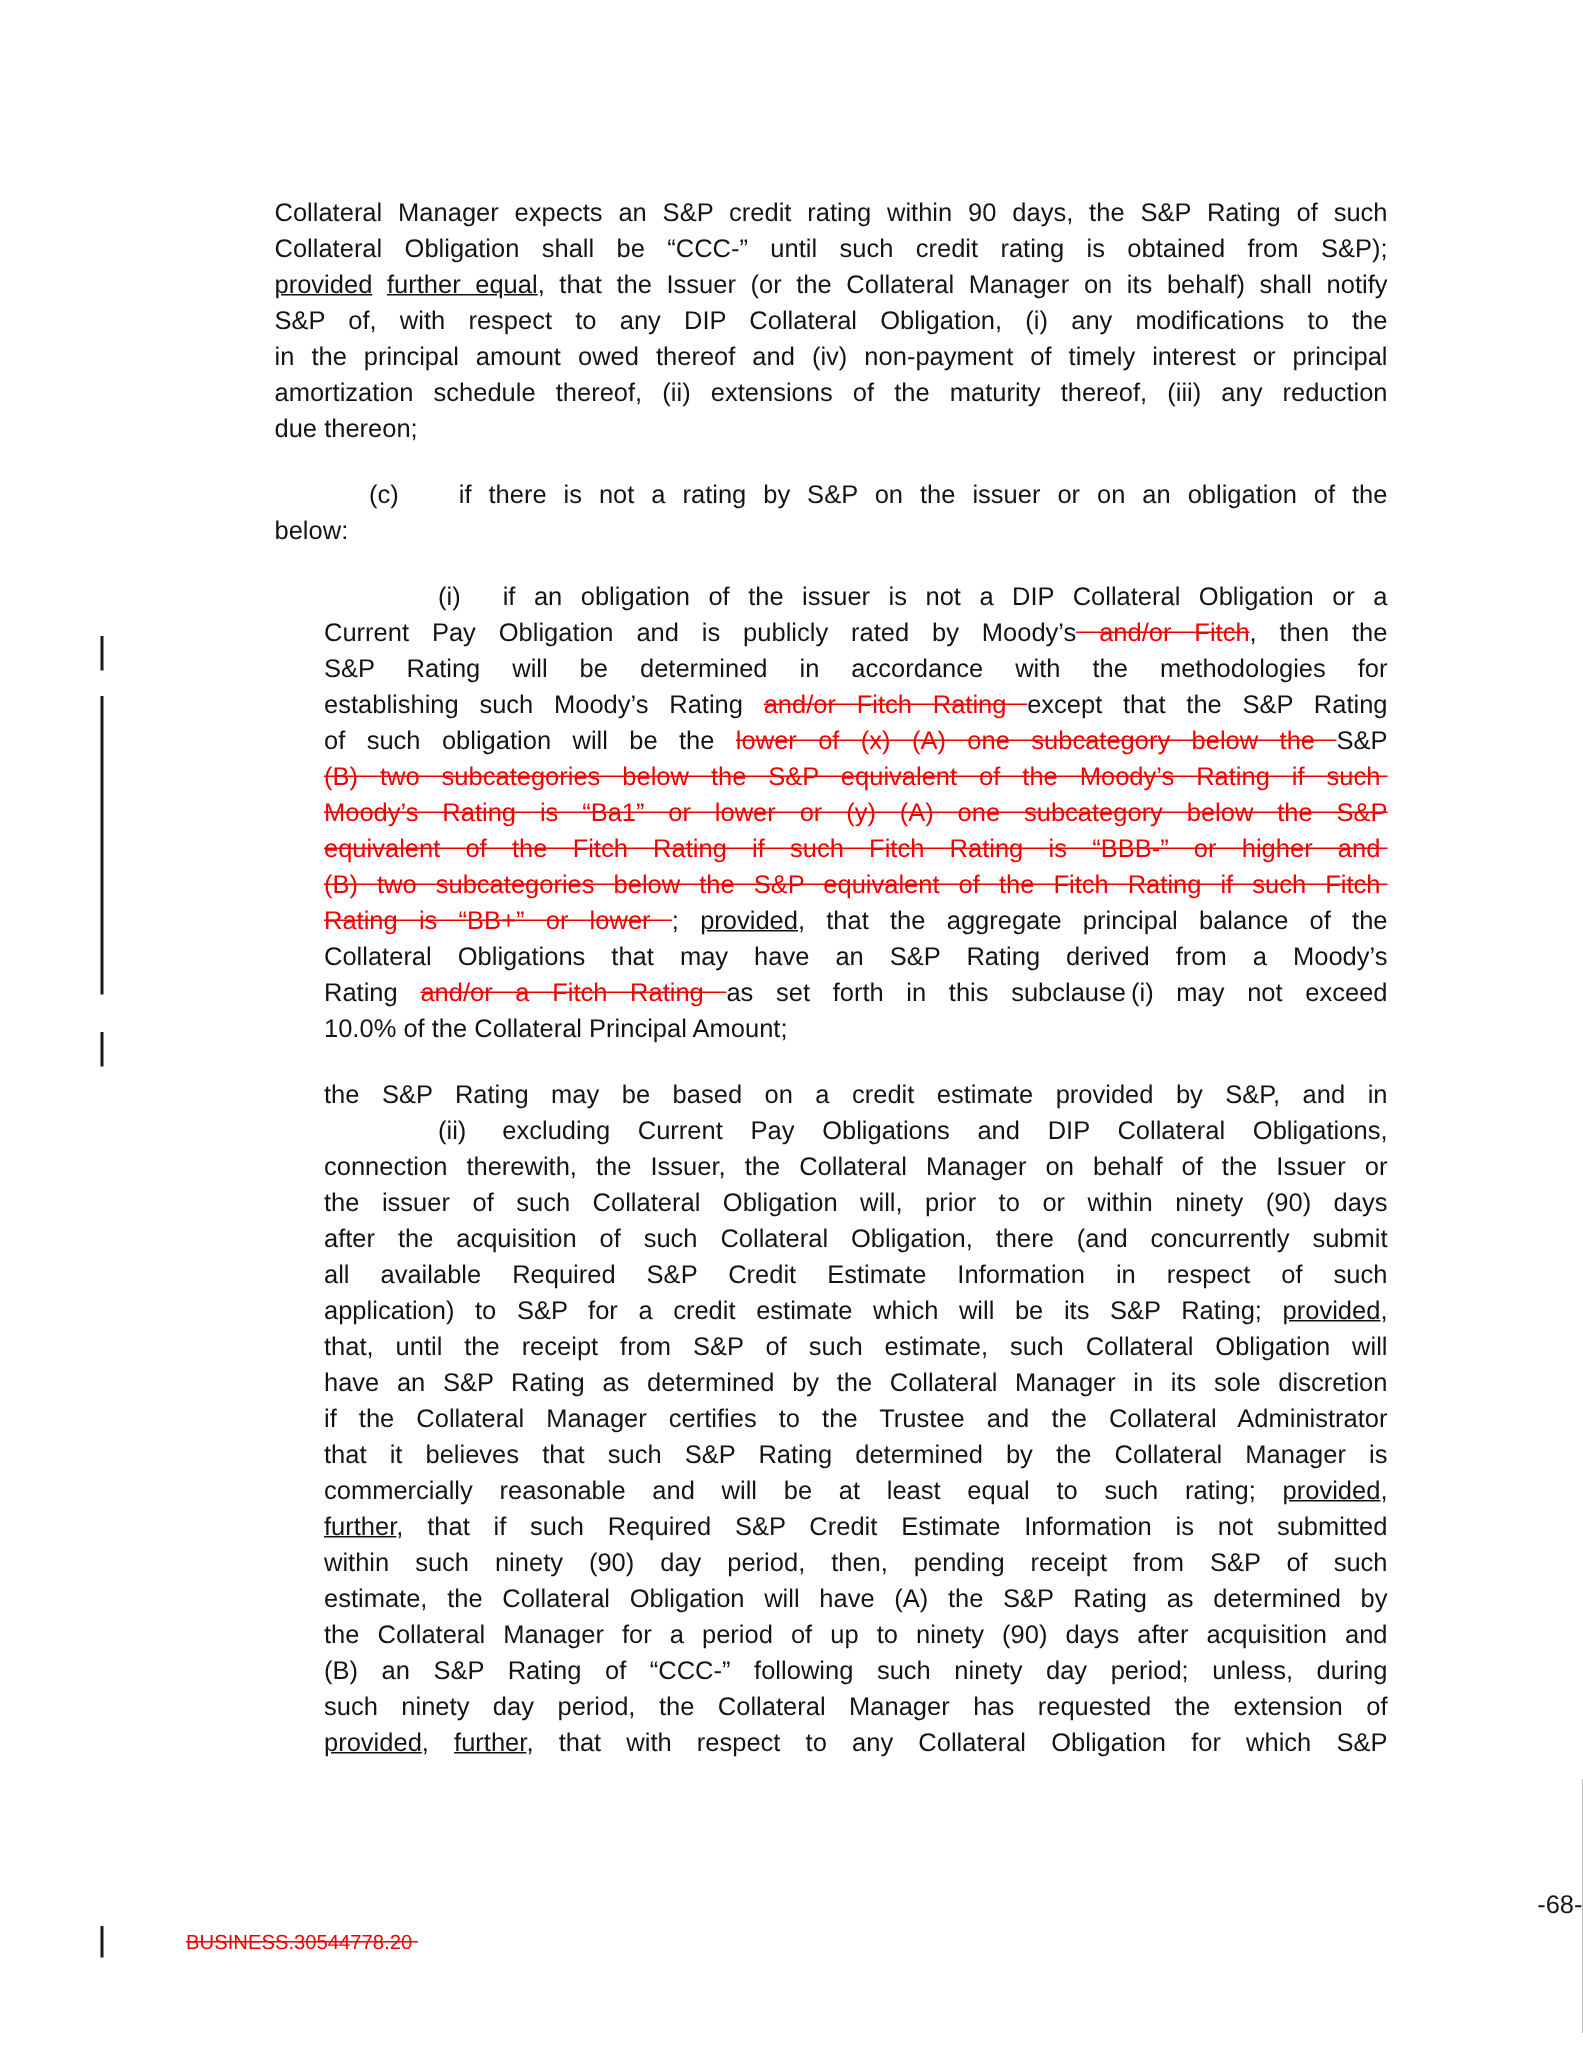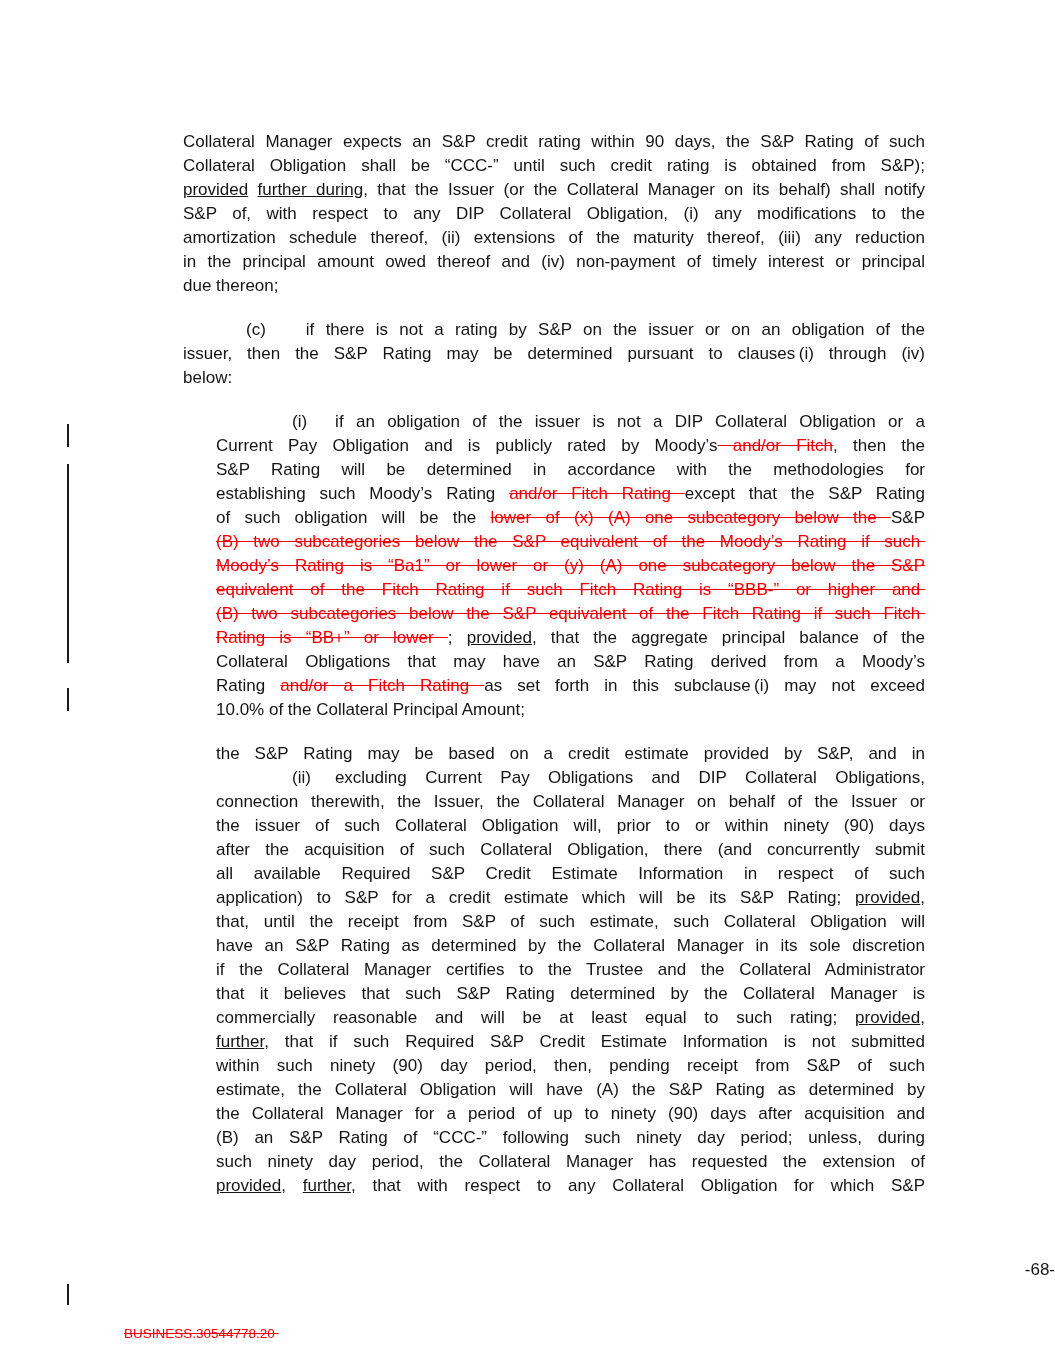--- a/index.html
+++ b/index.html
@@ -47,46 +47,44 @@
     color: #141414;
   }
   .doc-id {
     position: absolute;
     left: 124px;
     top: 1287px;
     font-size: 13.5px;
     line-height: 16px;
     color: var(--redline, #f10000);
     text-decoration: line-through;
-    margin-top: 39px;
   }
 </style>
 </head>
 <body>
 
 <div class="page">
   <div>
       <div class="change-bar" style="top: 424px; height: 23px; background: rgb(27, 27, 27);"></div>
       <div class="change-bar" style="top: 464px; height: 199px; background: rgb(27, 27, 27);"></div>
       <div class="change-bar" style="top: 688px; height: 23px; background: rgb(27, 27, 27);"></div>
       <div class="change-bar" style="top: 1284px; height: 21px; background: rgb(27, 27, 27);"></div>
     </div>
   <div class="doc-body">
       <div class="paragraph">
         <div class="line just"><span class="plain">Collateral Manager expects an S&amp;P credit rating within 90 days, the S&amp;P Rating of such</span></div>
         <div class="line just"><span class="plain">Collateral Obligation shall be “CCC-” until such credit rating is obtained from S&amp;P);</span></div>
-        <div class="line just"><span class="u">provided</span><span class="plain"> </span><span class="u">further during</span><span class="plain">, that the Issuer (or the Collateral Manager on its behalf) shall notify</span></div>
+        <div class="line just"><span class="u">provided</span><span class="plain"> </span><span class="u">further equal</span><span class="plain">, that the Issuer (or the Collateral Manager on its behalf) shall notify</span></div>
         <div class="line just"><span class="plain">S&amp;P of, with respect to any DIP Collateral Obligation, (i) any modifications to the</span></div>
+        <div class="line just"><span class="plain">in the principal amount owed thereof and (iv) non-payment of timely interest or principal</span></div>
         <div class="line just"><span class="plain">amortization schedule thereof, (ii) extensions of the maturity thereof, (iii) any reduction</span></div>
-        <div class="line just"><span class="plain">in the principal amount owed thereof and (iv) non-payment of timely interest or principal</span></div>
         <div class="line"><span class="plain">due thereon;</span></div>
       </div>
       <div class="paragraph">
         <div class="line just"><span class="tab" style="width: 63px;"></span><span class="plain">(c)</span><span class="tab" style="width: 40px;"></span><span class="plain">if there is not a rating by S&amp;P on the issuer or on an obligation of the</span></div>
-        <div class="line just"><span class="plain">issuer, then the S&amp;P Rating may be determined pursuant to clauses (i) through (iv)</span></div>
         <div class="line"><span class="plain">below:</span></div>
       </div>
       <div class="paragraph indented">
         <div class="line just"><span class="tab" style="width: 76px;"></span><span class="plain">(i)</span><span class="tab" style="width: 28px;"></span><span class="plain">if an obligation of the issuer is not a DIP Collateral Obligation or a</span></div>
         <div class="line just"><span class="plain">Current Pay Obligation and is publicly rated by Moody’s</span><span class="sr">&nbsp;and/or Fitch</span><span class="plain">, then the</span></div>
         <div class="line just"><span class="plain">S&amp;P Rating will be determined in accordance with the methodologies for</span></div>
         <div class="line just"><span class="plain">establishing such Moody’s Rating </span><span class="sr">and/or Fitch Rating&nbsp;</span><span class="plain">except that the S&amp;P Rating</span></div>
         <div class="line just"><span class="plain">of such obligation will be the </span><span class="sr">lower of (x) (A) one subcategory below the&nbsp;</span><span class="plain">S&amp;P</span></div>
         <div class="line just"><span class="sr">(B) two subcategories below the S&amp;P equivalent of the Moody’s Rating if such&nbsp;</span></div>
         <div class="line just"><span class="sr">Moody’s Rating is “Ba1” or lower or (y) (A) one subcategory below the S&amp;P</span></div>

